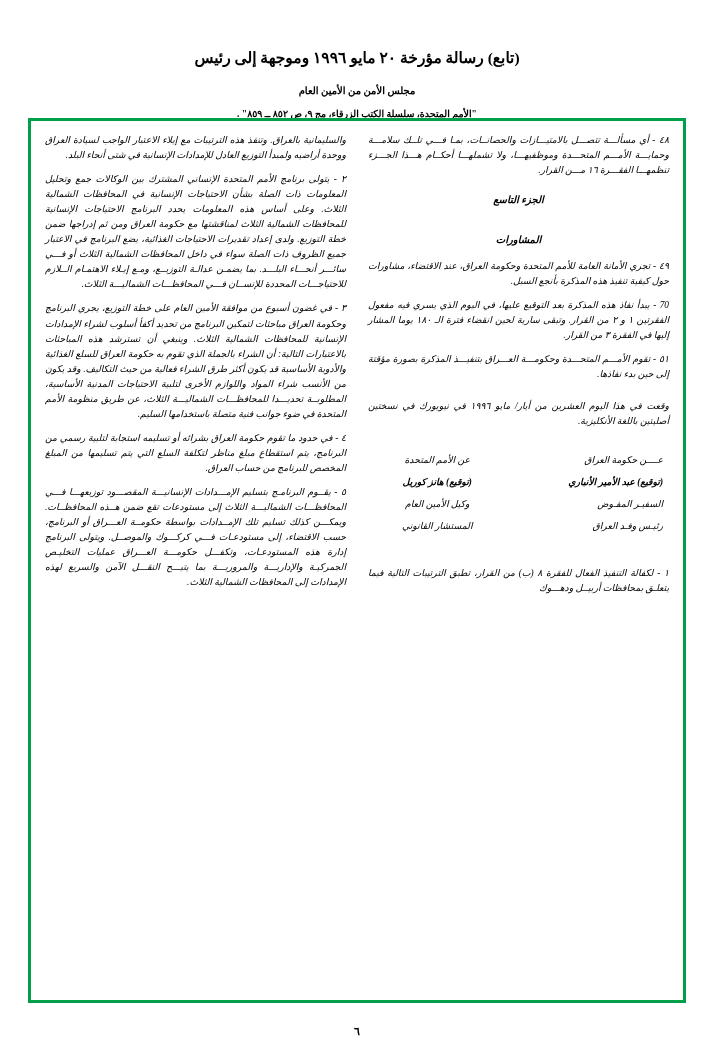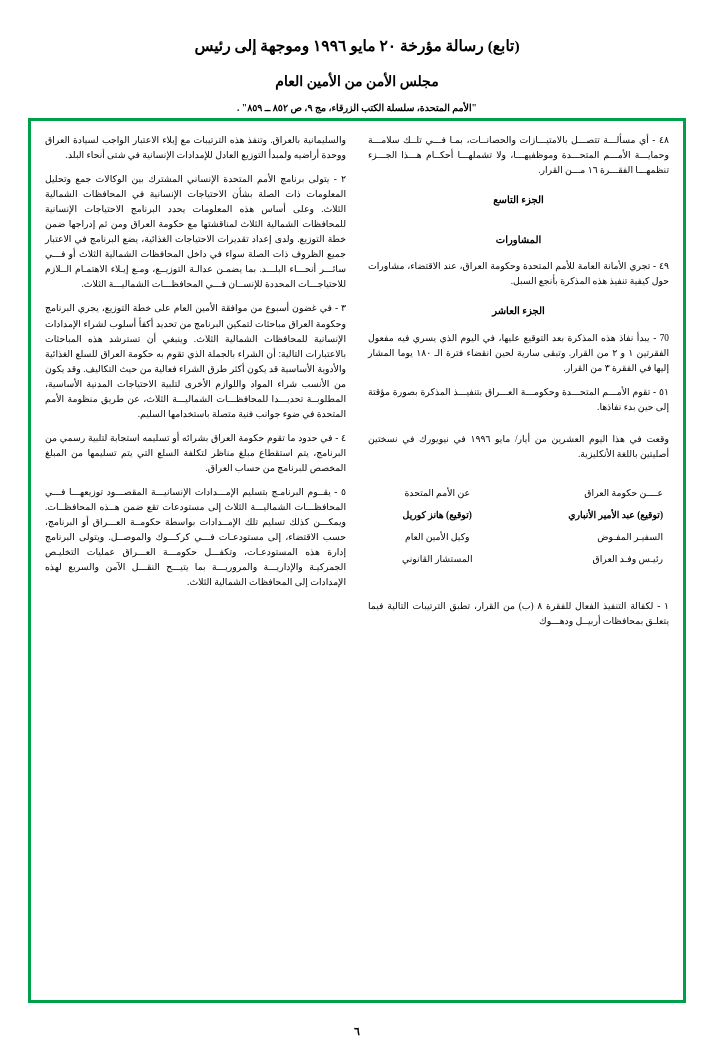--- a/index.html
+++ b/index.html
@@ -11,34 +11,34 @@
     width: 714px;
     height: 1056px;
     font-family: "Liberation Serif", "DejaVu Serif", serif;
     color: #000000;
     position: relative;
     overflow: hidden;
   }
   .page {
     position: absolute;
     inset: 0;
-    padding: 4px;
+    padding: 16px;
   }
   .header {
     text-align: center;
     padding: 30px 60px 0 60px;
   }
   .header-title {
     font-size: 15.5px;
     font-weight: bold;
     letter-spacing: 0px;
     line-height: 1.5;
   }
   .header-subtitle {
-    font-size: 14px;
+    font-size: 10px;
     font-weight: bold;
     margin-top: 14px;
     line-height: 1.5;
   }
   .header-source {
     font-size: 9.5px;
     font-weight: bold;
     margin-top: 10px;
     line-height: 1.4;
   }
@@ -59,20 +59,21 @@
     box-sizing: border-box;
     padding: 12px 14px 10px 14px;
     gap: 22px;
   }
   .col {
     flex: 1 1 0;
     font-size: 9.3px;
     line-height: 1.62;
     text-align: justify;
     text-justify: inter-word;
+    font-style: italic;
   }
   
   p {
     margin: 0 0 9px 0;
   }
   .sec-head {
     text-align: center;
     font-weight: bold;
     margin: 14px 0 12px 0;
     font-size: 10px;
@@ -131,21 +132,20 @@
     <div class="columns">
 
       <div class="col">
         <p>٤٨ - أي مسألـــة تتصـــل بالامتيـــازات والحصانــات، بمـا فـــي تلــك سلامـــة وحمايـــة الأمـــم المتحـــدة وموظفيهـــا، ولا تشملهـــا أحكــام هـــذا الجـــزء تنظمهـــا الفقـــرة ١٦ مـــن القرار.</p>
 
         <div class="sec-head">الجزء التاسع</div>
         <div class="sec-head tight">المشاورات</div>
 
         <p>٤٩ - تجري الأمانة العامة للأمم المتحدة وحكومة العراق، عند الاقتضاء، مشاورات حول كيفية تنفيذ هذه المذكرة بأنجع السبل.</p>
 
-        <div class="sec-head">الجزء العاشر</div>
 
         <p>70 - يبدأ نفاذ هذه المذكرة بعد التوقيع عليها، في اليوم الذي يسري فيه مفعول الفقرتين ١ و ٢ من القرار. وتبقى سارية لحين انقضاء فترة الـ ١٨٠ يوما المشار إليها في الفقرة ٣ من القرار.</p>
         <p>٥١ - تقوم الأمـــم المتحـــدة وحكومـــة العـــراق بتنفيـــذ المذكرة بصورة مؤقتة إلى حين بدء نفاذها.</p>
 
         <div class="spacer-sm"></div>
 
         <p>وقعت في هذا اليوم العشرين من أيار/ مايو ١٩٩٦ في نيويورك في نسختين أصليتين باللغة الأنكليزية.</p>
 
         <div class="spacer-sm"></div>
 

